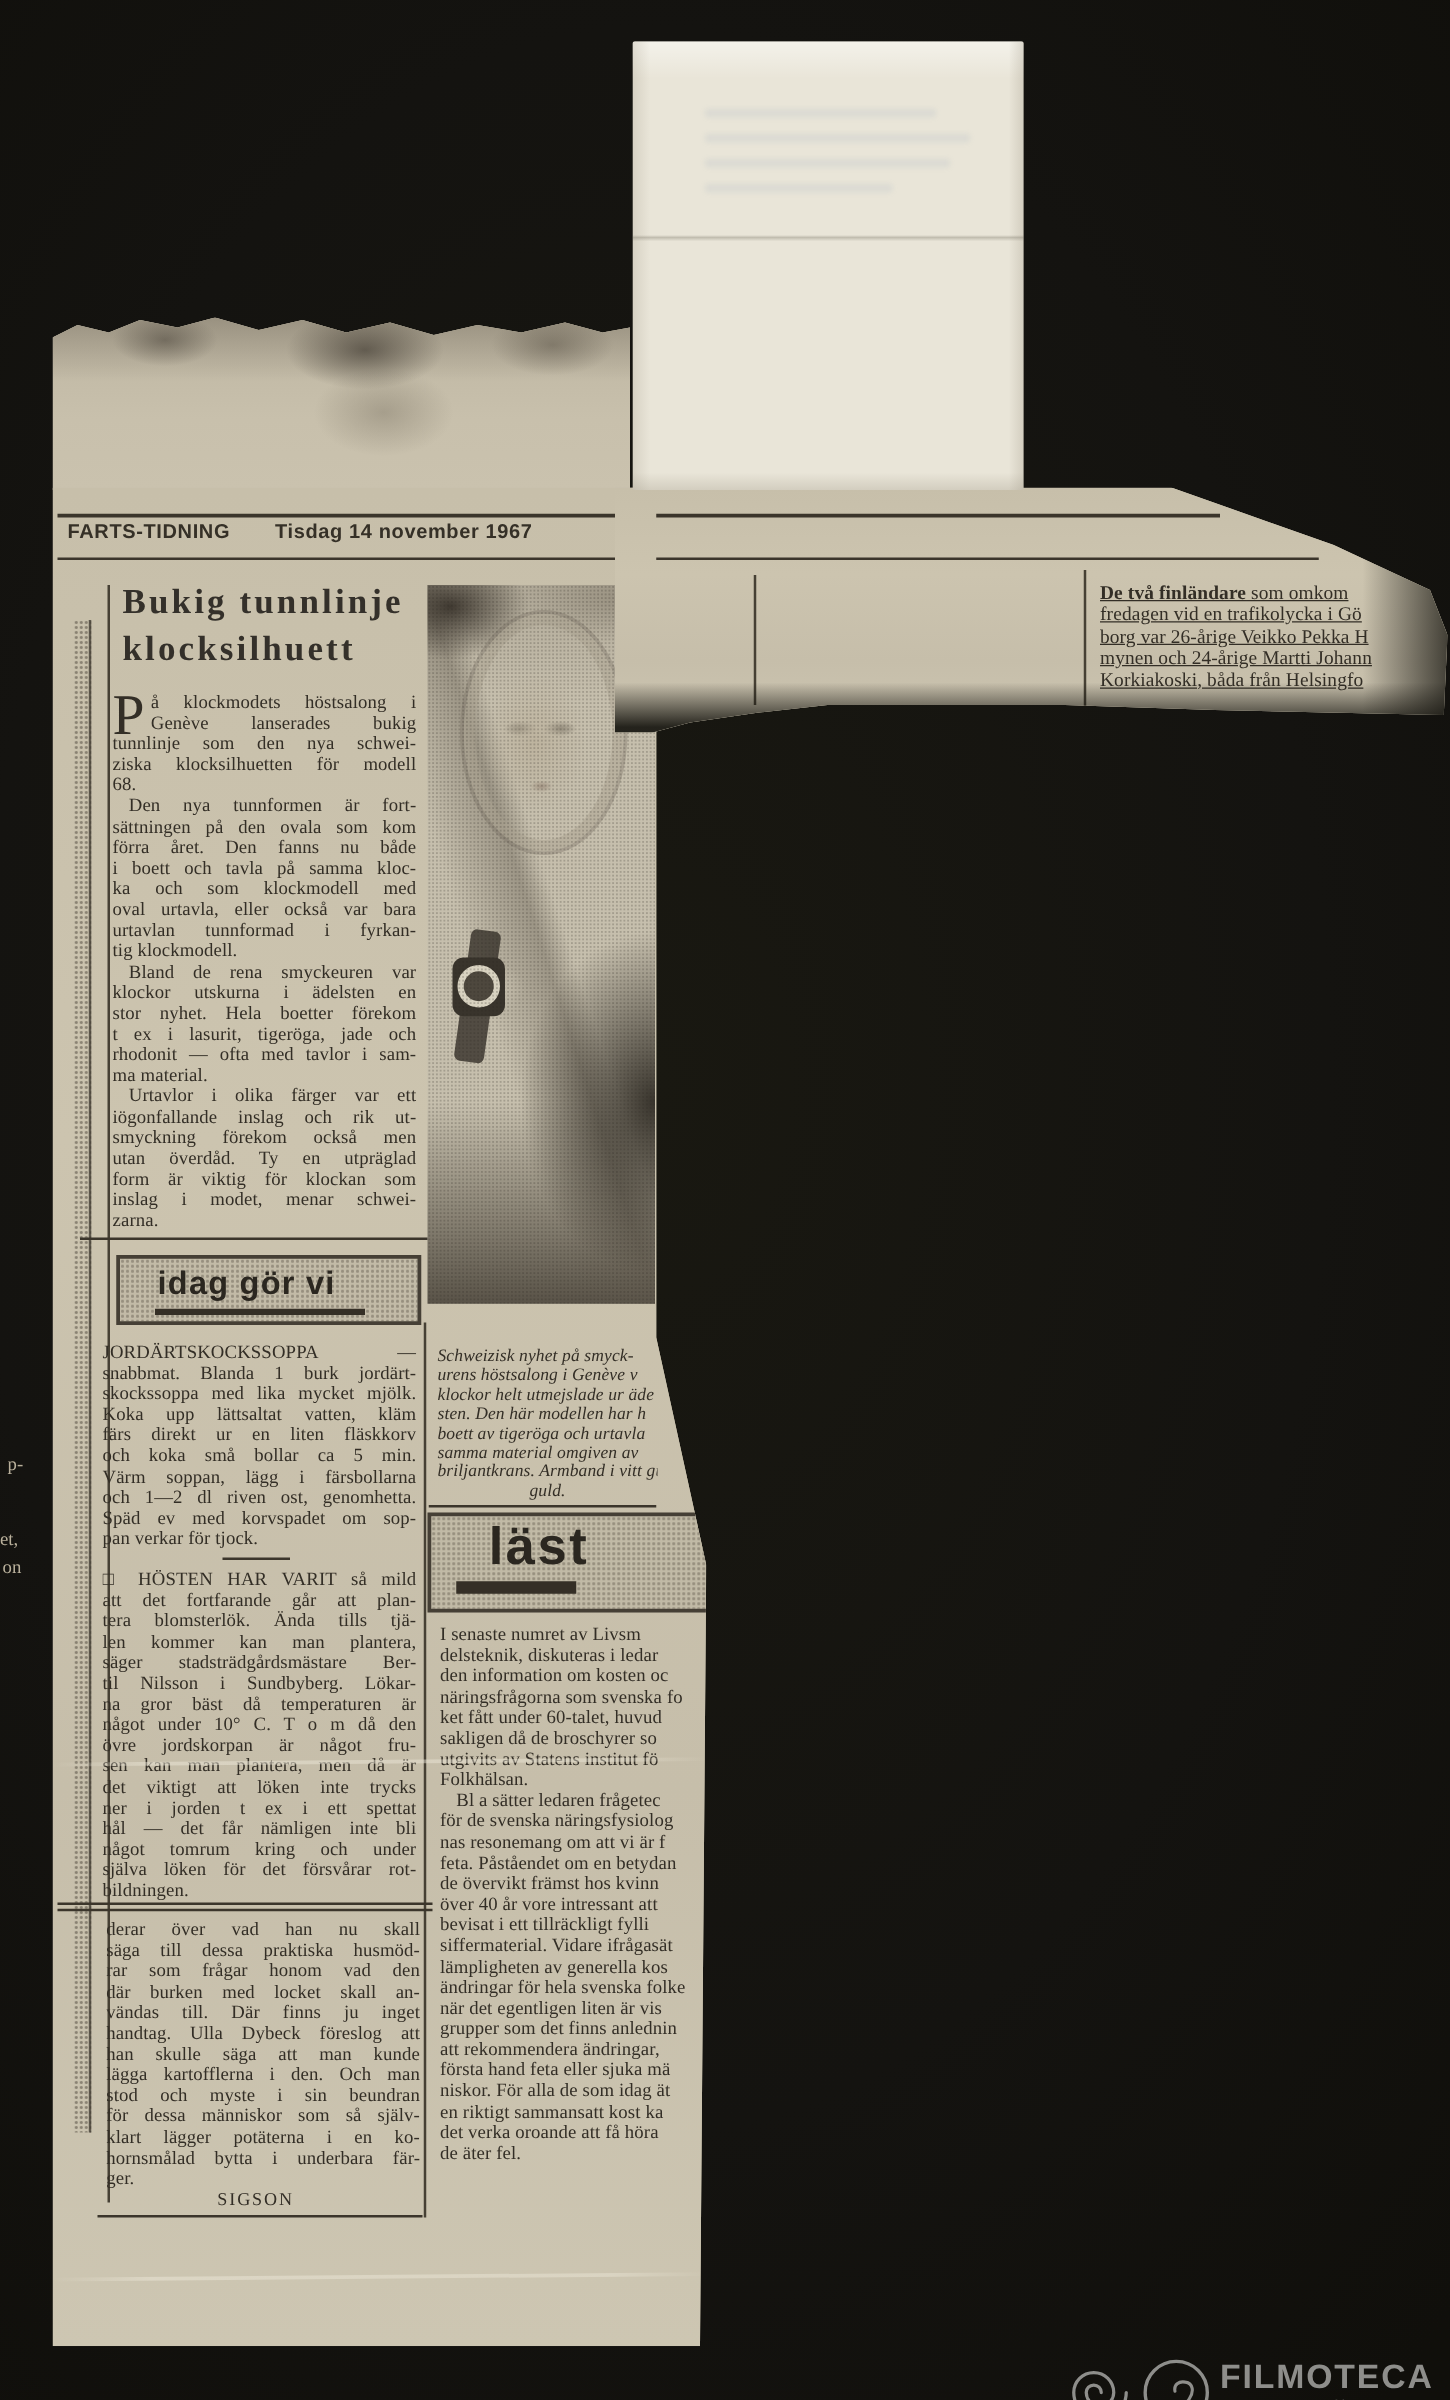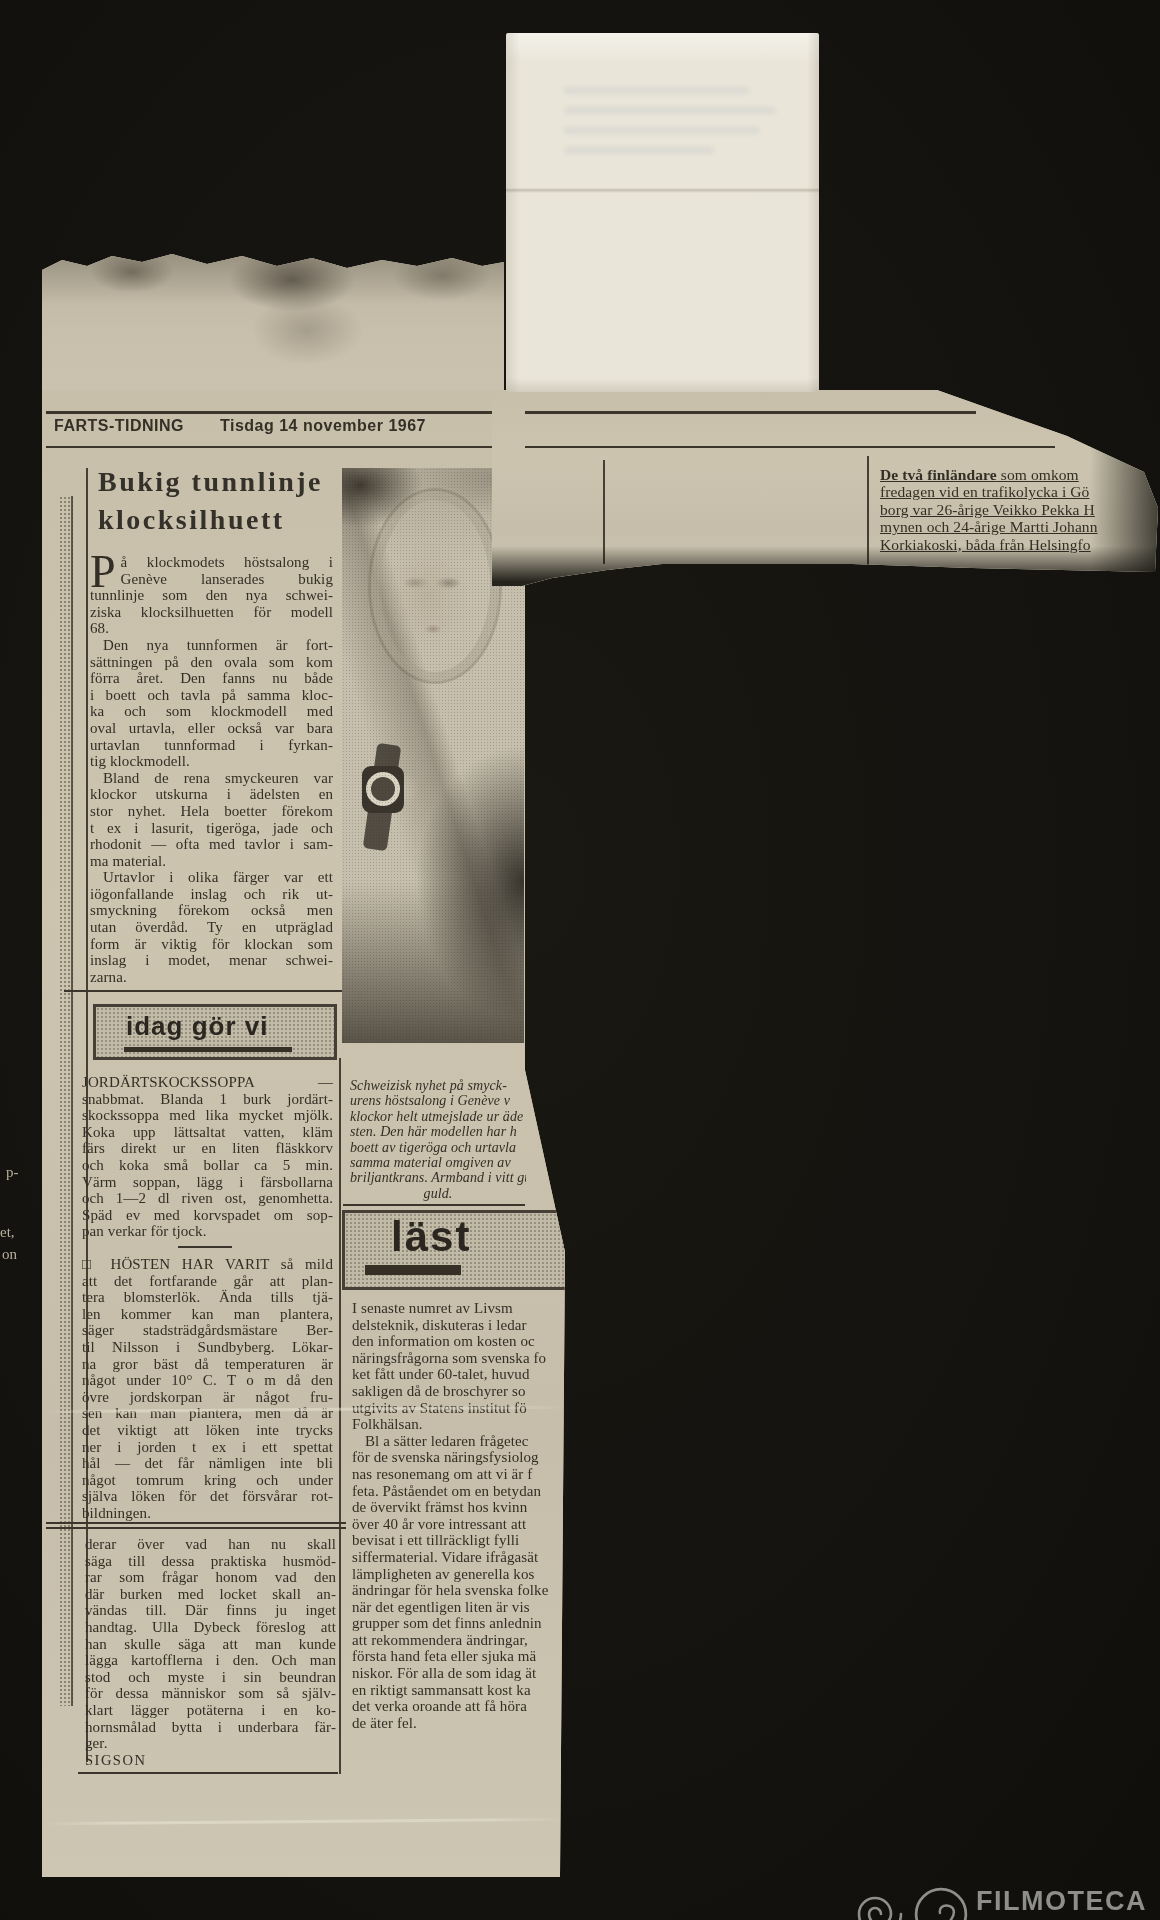--- a/index.html
+++ b/index.html
@@ -41,21 +41,21 @@
     text-align:justify;text-align-last:justify;letter-spacing:.1px;color:var(--ink);}
   .para .tline:first-child{padding-left:13px;}
   .para.noindent .tline:first-child{padding-left:0;}
   .tlast{text-align-last:left;}
   .cut .tline{text-align:left;text-align-last:left;}
   .caption .tline{font-style:italic;font-size:14px;height:15.4px;line-height:15.4px;
     text-align:left;text-align-last:left;}
   .caption .tlast{text-align:right;text-align-last:center;}
   .w .tline{font-size:15.5px;height:17.4px;line-height:17.4px;}
   .dropcap{float:left;font-size:46px;line-height:35px;height:33px;padding:0 5px 0 0;color:var(--ink);}
-  .byline{height:16.6px;line-height:16.6px;font-size:14.5px;text-align:left;
+  .byline{height:16.6px;line-height:16.6px;font-size:14.5px;text-align:center;
     padding-right:12px;letter-spacing:1.5px;color:var(--ink);}
 
   
   .feature-box{position:absolute;border:3px solid #453f35;
     background-color:rgba(188,180,163,.55);
     background-image:radial-gradient(rgba(70,63,52,.35) 1px, transparent 1.4px);
     background-size:4px 4px;}
   .feature-label{position:absolute;font-family:"Liberation Sans","DejaVu Sans",sans-serif;
     font-weight:bold;color:#2b2720;}
   .label-bar{position:absolute;background:#352f26;}

